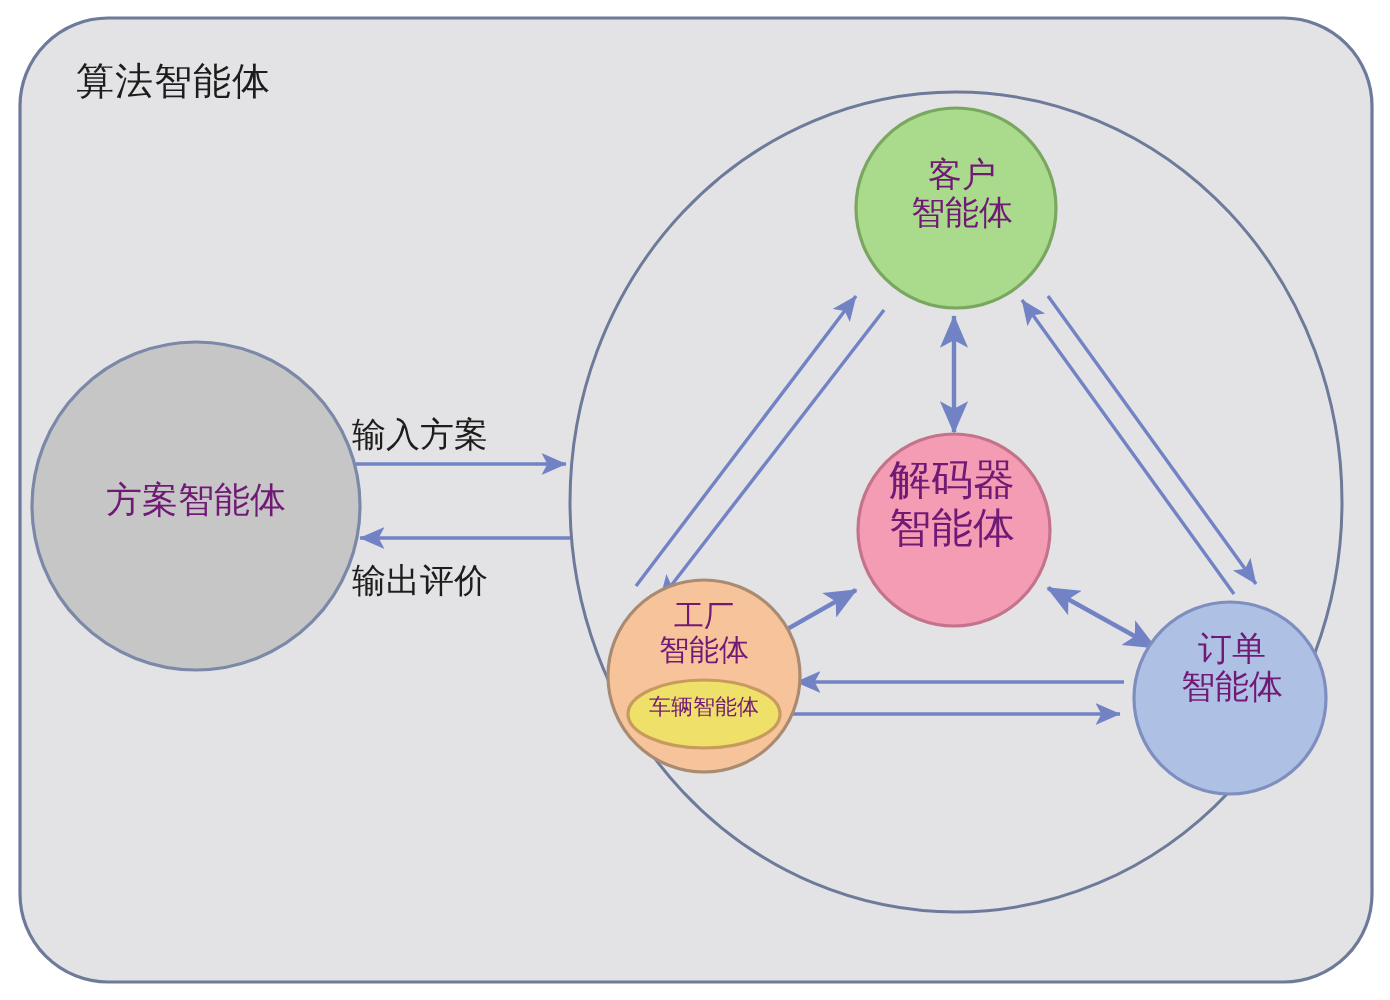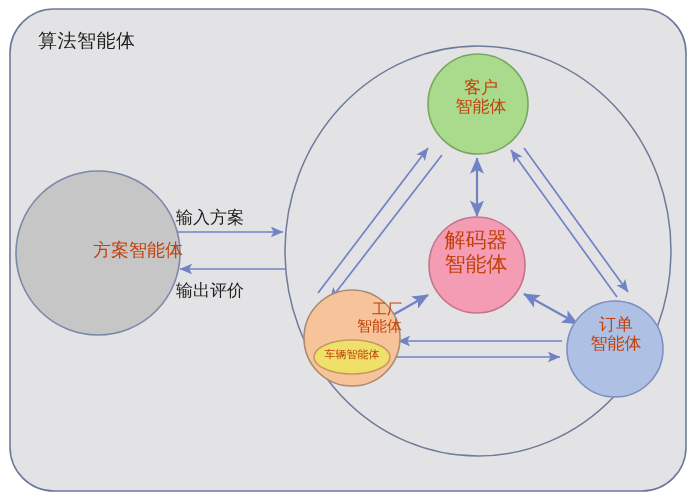--- a/index.html
+++ b/index.html
@@ -19,58 +19,56 @@
     height: 500px;
   }
   #diagram {
     position: absolute;
     left: 0;
     top: 0;
   }
   .node-label {
     position: absolute;
     text-align: center;
-    color: #c2410c;
+    color: #701a75;
     line-height: 1.12;
     pointer-events: none;
     white-space: nowrap;
   }
   .outer-title {
     position: absolute;
     left: 38px;
     top: 28px;
     font-size: 19px;
     color: #1d1d1d;
     letter-spacing: 0.5px;
   }
   .plan-label {
     left: 18px;
     top: 240px;
     width: 160px;
     font-size: 18px;
-    margin-left: 40px;
   }
   .customer-label {
     left: 420px;
     top: 78px;
     width: 122px;
     font-size: 17px;
   }
   .decoder-label {
     left: 415px;
     top: 229px;
     width: 122px;
     font-size: 21px;
   }
   .factory-label {
     left: 302px;
     top: 301px;
     width: 100px;
     font-size: 15px;
-    text-align: right;
   }
   .vehicle-label {
     left: 307px;
     top: 348px;
     width: 90px;
     font-size: 11px;
     text-align: center;
   }
   .order-label {
     left: 560px;

